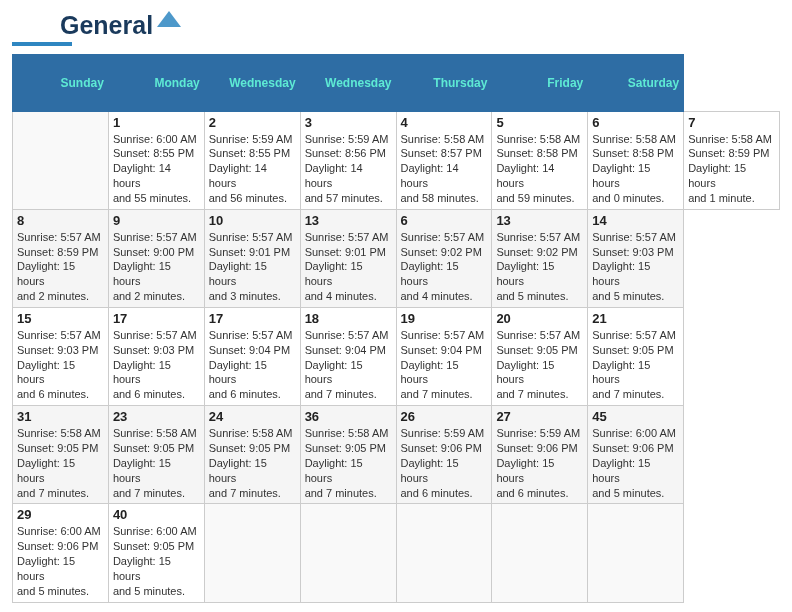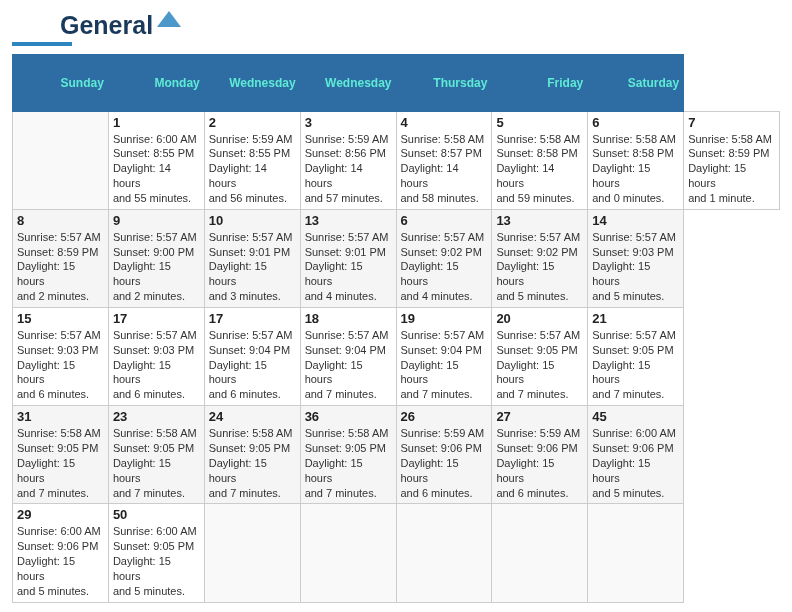--- a/index.html
+++ b/index.html
@@ -334,21 +334,21 @@
       </tr>
       <tr>
         <td>
           <span class="day-num">29</span>
           <div class="cell-text" style="white-space: pre-line;">Sunrise: 6:00 AM
 Sunset: 9:06 PM
 Daylight: 15 hours
 and 5 minutes.</div>
         </td>
         <td>
-          <span class="day-num">50</span>
+          <span class="day-num">40</span>
           <div class="cell-text" style="white-space: pre-line;">Sunrise: 6:00 AM
 Sunset: 9:05 PM
 Daylight: 15 hours
 and 5 minutes.</div>
         </td>
         <td class="empty-cell"></td>
         <td class="empty-cell"></td>
         <td class="empty-cell"></td>
         <td class="empty-cell"></td>
         <td class="empty-cell"></td>

